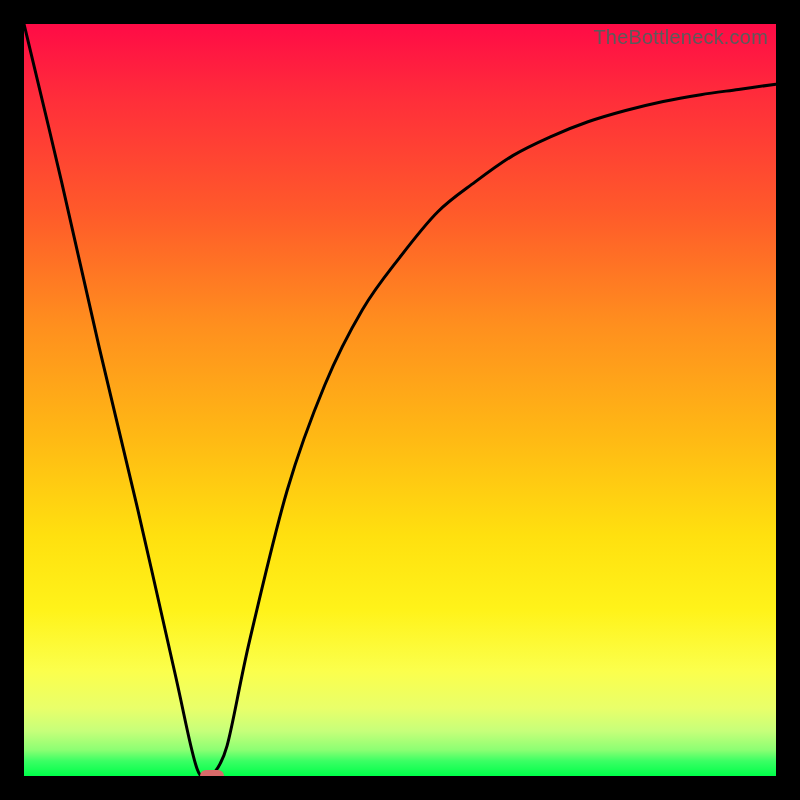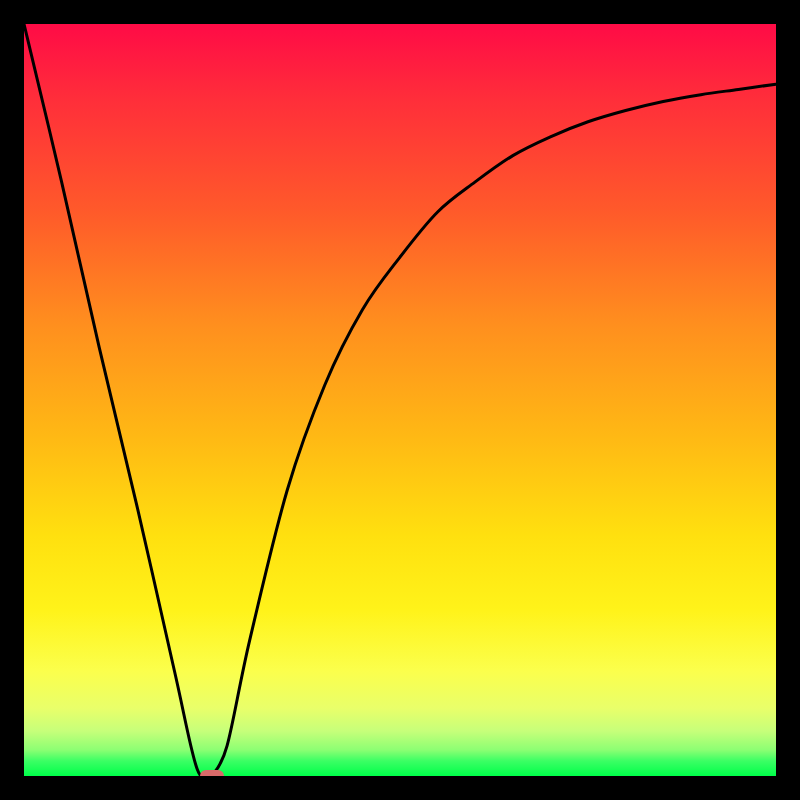--- a/index.html
+++ b/index.html
@@ -77,14 +77,15 @@
 <div class="frame">
   <div class="plot">
     <div class="gradient"></div>
 
     <svg class="curves" viewBox="0 0 752 752" preserveAspectRatio="none">
       <path id="curve-path" fill="none" stroke="#000" stroke-width="3" stroke-linejoin="round" stroke-linecap="round" d="M 0 0 C 6.266666666666667 26.319999999999993, 25.06666666666667 104.02666666666661, 37.6 157.91999999999996 C 50.13333333333333 211.8133333333333, 62.66666666666667 269.4666666666667, 75.2 323.36 C 87.73333333333333 377.25333333333333, 100.26666666666667 427.3866666666667, 112.8 481.28000000000003 C 125.33333333333333 535.1733333333334, 140.37333333333333 602.8533333333334, 150.4 646.72 C 160.42666666666668 690.5866666666667, 166.69333333333333 726.9333333333334, 172.96 744.48 C 179.2266666666667 762.0266666666666, 185.49333333333334 750.7466666666667, 188 752 C 190.50666666666666 746.9866666666667, 196.77333333333337 744.48, 203.04000000000002 721.92 C 209.30666666666667 699.3599999999999, 215.57333333333332 659.2533333333333, 225.6 616.64 C 235.62666666666667 574.0266666666666, 250.66666666666666 508.85333333333335, 263.2 466.24 C 275.73333333333335 423.62666666666667, 288.26666666666665 391.03999999999996, 300.8 360.96 C 313.33333333333337 330.88, 325.8666666666667 307.06666666666666, 338.40000000000003 285.76 C 350.9333333333334 264.4533333333333, 363.4666666666667 249.41333333333333, 376 233.12 C 388.5333333333333 216.82666666666668, 401.0666666666667 200.53333333333333, 413.6 188 C 426.1333333333333 175.46666666666667, 438.66666666666663 167.31999999999996, 451.2 157.91999999999996 C 463.73333333333335 148.51999999999995, 476.26666666666665 139.12, 488.8 131.60000000000002 C 501.33333333333337 124.08000000000004, 513.8666666666667 118.44000000000007, 526.4 112.80000000000007 C 538.9333333333333 107.16000000000007, 551.4666666666667 102.14666666666666, 564 97.75999999999999 C 576.5333333333333 93.37333333333332, 589.0666666666667 89.86400000000002, 601.6 86.48000000000002 C 614.1333333333333 83.09600000000002, 626.6666666666666 80.08800000000001, 639.1999999999999 77.45600000000002 C 651.7333333333332 74.82400000000003, 664.2666666666668 72.69333333333343, 676.8000000000001 70.6880000000001 C 689.3333333333334 68.68266666666678, 701.8666666666667 67.17866666666679, 714.4 65.42400000000009 C 726.9333333333333 63.669333333333405, 745.7333333333333 61.03733333333332, 752 60.15999999999997"></path>
     </svg>
 
     <div id="min-marker" class="marker" style="left: 188px; top: 752px;"></div>
 
+    <div class="attribution">TheBottleneck.com</div>
   </div>
 </div>
 
 </body></html>

